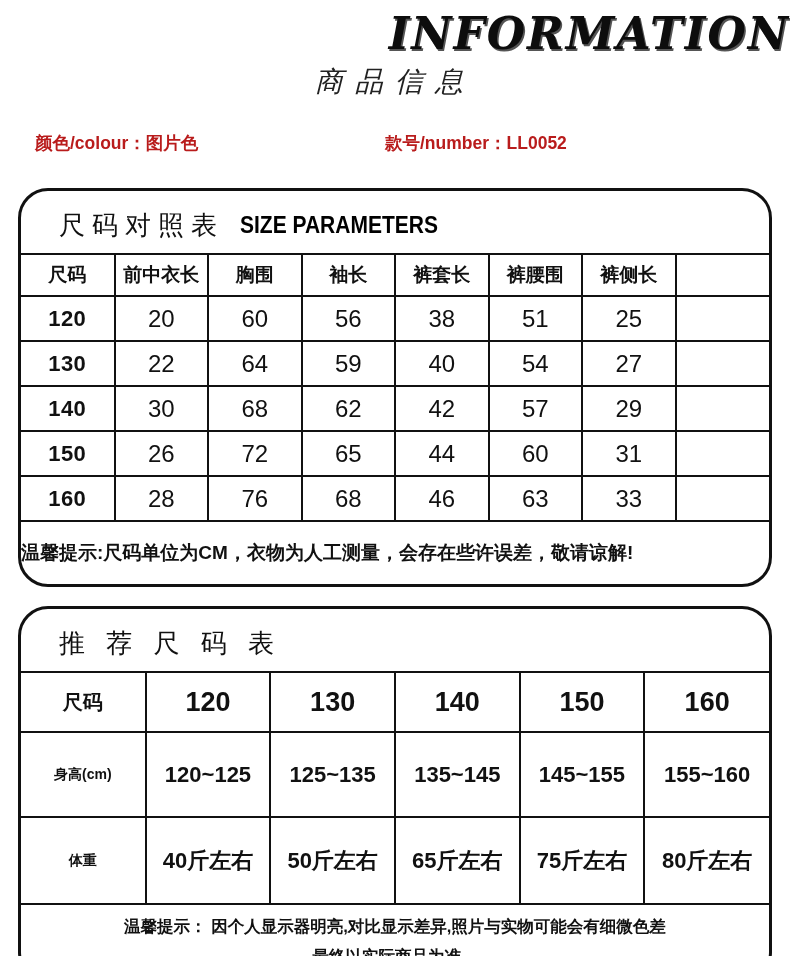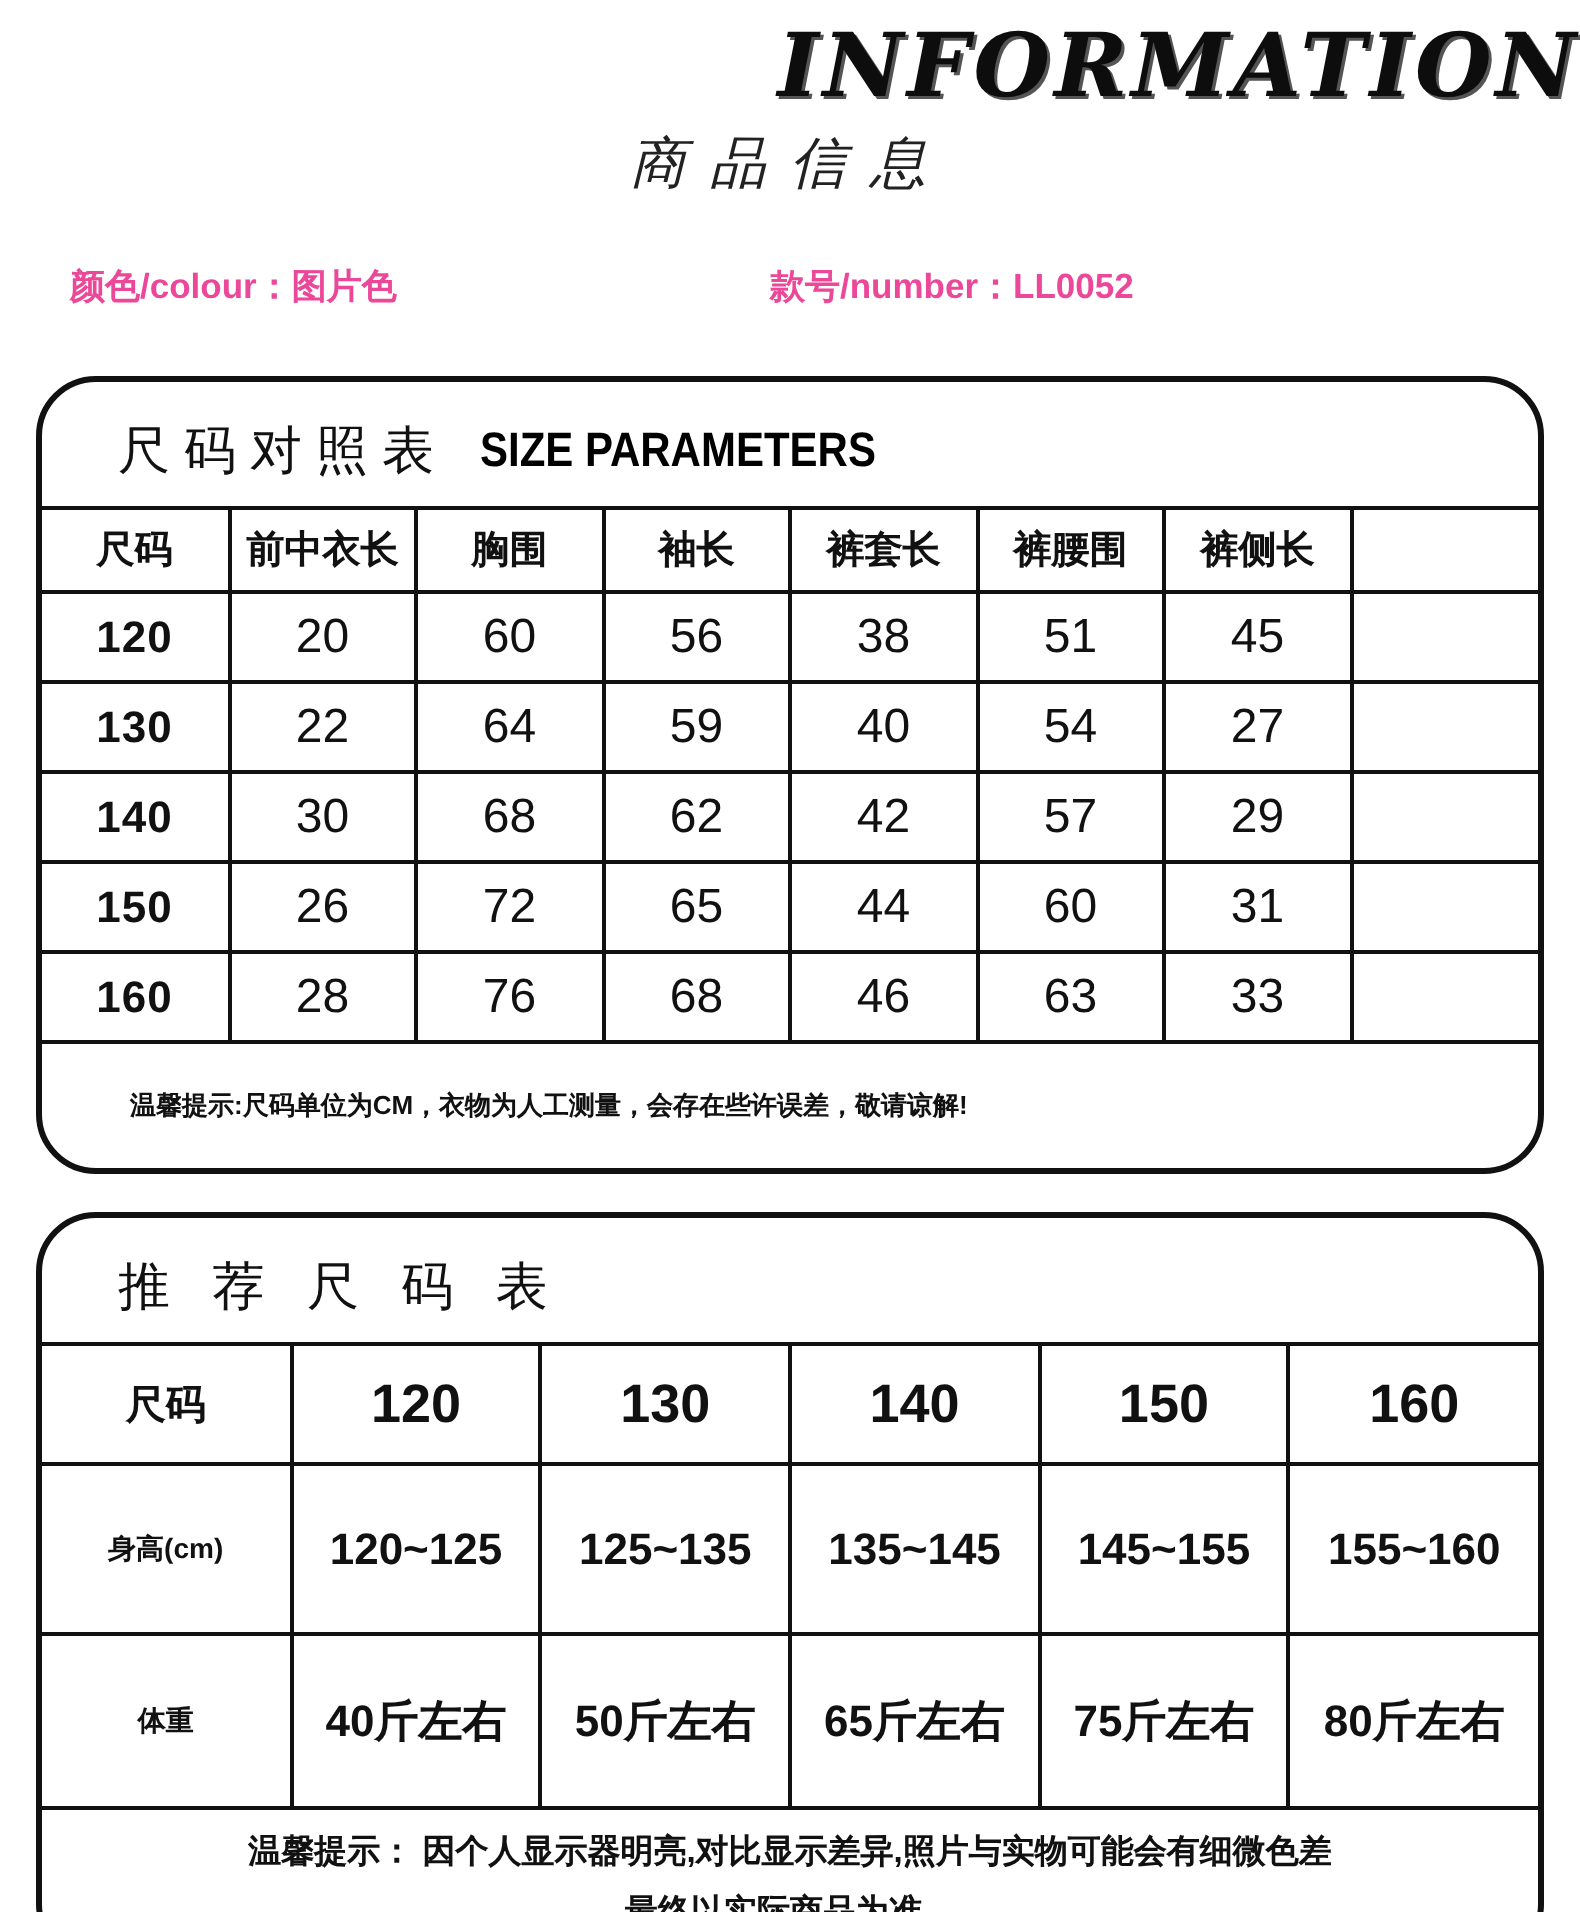--- a/index.html
+++ b/index.html
@@ -8,21 +8,21 @@
 
   
   .main-title{margin-top:8px;text-align:right;
     font-family:"DejaVu Serif","Liberation Serif",serif;
     font-style:italic;font-weight:bold;font-size:44px;letter-spacing:2px;
     color:#0d0d0d;text-shadow:1.5px 1.5px 0 #555;}
   .sub-title{text-align:center;margin-top:4px;font-style:italic;
     font-size:28px;letter-spacing:12px;font-weight:500;color:#222;}
 
   .meta-row{position:relative;height:26px;margin-top:30px;font-size:17.5px;
-    font-weight:600;color:#ec4899;}
+    font-weight:600;color:#b91c1c;}
   .meta-color{position:absolute;left:35px;top:0;}
   .meta-number{position:absolute;left:385px;top:0;}
   .meta-row .val{font-weight:600;}
 
   
   .box{border:3px solid #111;border-radius:30px;margin:0 18px;overflow:hidden;}
   .box1{margin-top:31px;}
   .box2{margin-top:19px;}
   .box-title{display:flex;align-items:baseline;gap:16px;
     padding:17px 0 10px 38px;}
@@ -34,22 +34,22 @@
   th,td{border:2px solid #111;text-align:center;vertical-align:middle;
     padding:0;overflow:hidden;}
   tr>*:first-child{border-left:none;}
   tr>*:last-child{border-right:none;}
   tr.note-row td{border-bottom:none;border-left:none;border-right:none;}
 
   
   .t1 th{height:40px;font-size:19px;font-weight:600;}
   .t1 td{height:43px;font-size:24px;font-weight:400;}
   .t1 td.size-col{font-weight:800;font-size:22px;letter-spacing:0.5px;}
-  .t1 tr.note-row td{height:62px;text-align:left;padding-left:44px;
-    font-size:13px;font-weight:600;}
+  .t1 tr.note-row td{height:62px;text-align:left;
+    font-size:19px;font-weight:600;}
 
   
   .t2 th{height:58px;font-size:27px;font-weight:800;}
   .t2 th.label-col{font-size:20px;font-weight:600;}
   .t2 td{font-size:22px;font-weight:700;}
   .t2 td.label-col{font-weight:700;font-size:14px;}
   .t2 tr.row-height td{height:83px;}
   .t2 tr.row-weight td{height:85px;}
   .t2 tr.note-row td{height:74px;text-align:center;padding:0;
     font-size:16.5px;font-weight:600;line-height:1.8;}
@@ -84,21 +84,21 @@
       </tr>
     </thead>
     <tbody>
       <tr>
         <td class="size-col">120</td>
         <td>20</td>
         <td>60</td>
         <td>56</td>
         <td>38</td>
         <td>51</td>
-        <td>45</td>
+        <td>25</td>
         <td></td>
       </tr>
       <tr>
         <td class="size-col">130</td>
         <td>22</td>
         <td>64</td>
         <td>59</td>
         <td>40</td>
         <td>54</td>
         <td>27</td>

